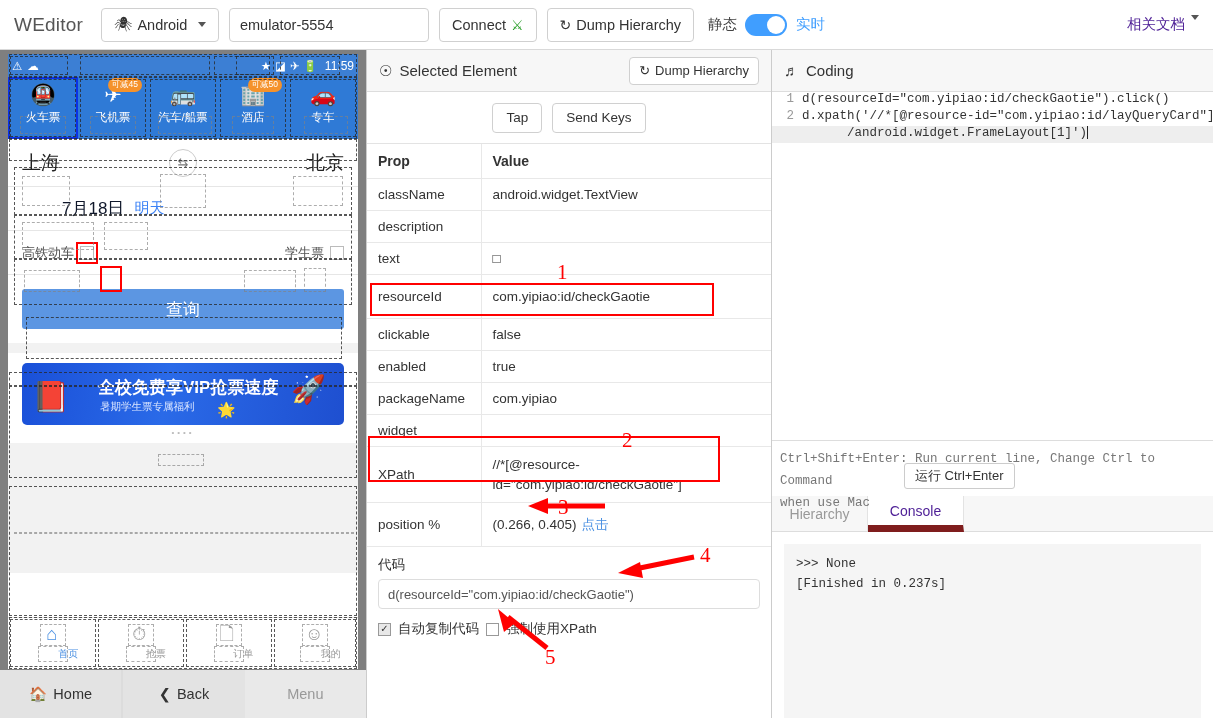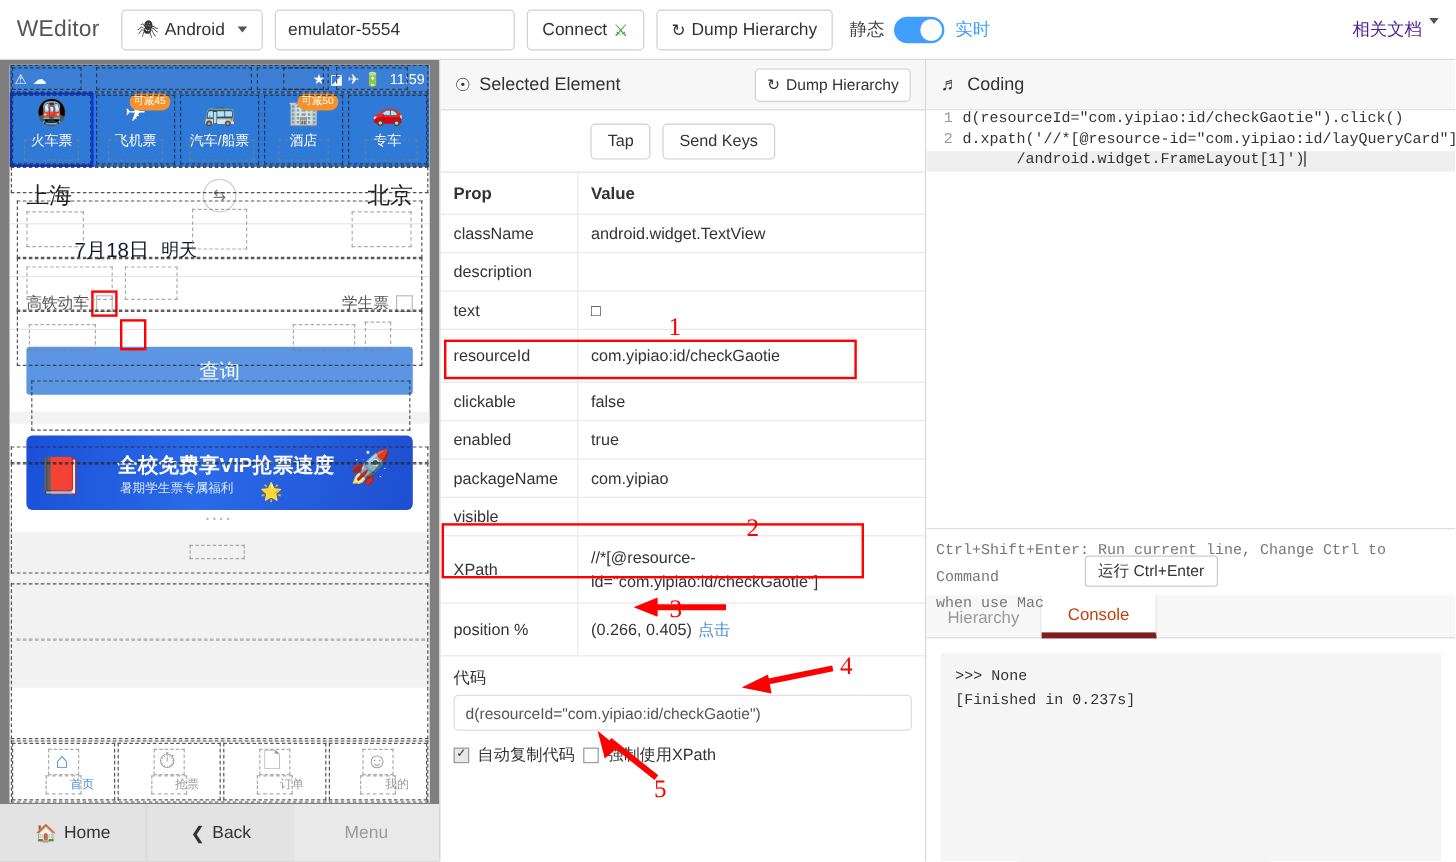--- a/index.html
+++ b/index.html
@@ -106,21 +106,21 @@
   #row-cities { height: 48px; }
   .city { font-size: 19px; color: #222; }
   .city.to { margin-left: auto; }
   .swap-btn {
     width: 28px; height: 28px; border-radius: 50%; border: 1px solid #ccc;
     display: flex; align-items: center; justify-content: center;
     font-size: 13px; color: #777; position: absolute; left: 50%;
     transform: translateX(-50%);
   }
   .date-main { font-size: 17px; color: #0f172a; margin-left: 40px; }
-  .date-sub { font-size: 15px; color: #0f172a; margin-left: 10px; }
+  .date-sub { font-size: 15px; color: #3b82f6; margin-left: 10px; }
   #row-opts { justify-content: space-between; }
   .opt { display: flex; align-items: center; gap: 6px; font-size: 13px; color: #555; }
   .opt .cb {
     width: 14px; height: 14px; border: 1px solid #bbb; background: #fff; display:block;
   }
   .opt.highlight .cb { outline: 2px solid #ff0000; outline-offset: 2px; }
   #query-btn {
     margin: 14px; height: 40px; background: #5c96e2; color: #fff;
     display: flex; align-items: center; justify-content: center;
     font-size: 17px; border-radius: 3px;
@@ -248,21 +248,21 @@
     display: flex; align-items: center; font-family: "Liberation Sans", sans-serif;
     cursor: pointer;
   }
   #bottom-tabs {
     display: flex; border-bottom: 1px solid #ddd; background: #f7f7f7; height: 36px;
   }
   .btab {
     width: 96px; display: flex; align-items: center; justify-content: center;
     font-size: 14px; color: #999; border-right: 1px solid #e3e3e3; cursor: pointer;
   }
-  .btab.active { background: #fff; color: #c2410c; border-bottom: 5px solid #7f1d1d; margin-bottom:-1px; }
+  .btab.active { background: #fff; color: #4c1d95; border-bottom: 7px solid #7f1d1d; margin-bottom:-1px; }
   #console {
     height: 196px; margin: 12px; background: #f5f5f5;
     font-family: "Liberation Mono", monospace; font-size: 12.5px; color: #333;
     padding: 10px 12px; line-height: 1.6;
   }
 
   
   .anno { position: absolute; pointer-events: none; }
   .anno-num {
     color: #ff0000; font-size: 21px; font-family: "Liberation Serif", serif;
@@ -522,21 +522,21 @@
     </tr>
     <tr>
       <td>enabled</td>
       <td>true</td>
     </tr>
     <tr>
       <td>packageName</td>
       <td>com.yipiao</td>
     </tr>
     <tr>
-      <td>visible</td>
+      <td>widget</td>
       <td></td>
     </tr>
     <tr>
       <td>XPath</td>
       <td class="val-xpath">//*[@resource-id="com.yipiao:id/checkGaotie"]</td>
     </tr>
     <tr class="row-tall">
       <td class="muted">position %</td>
       <td>
         <span>(0.266, 0.405)</span><span class="pos-link">点击</span>

